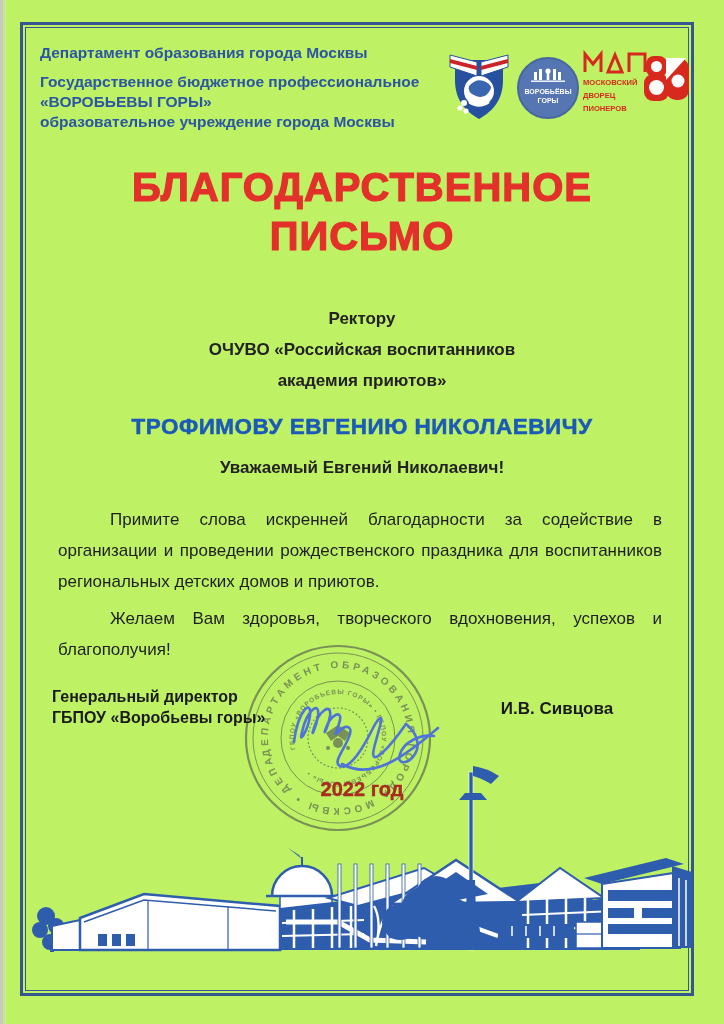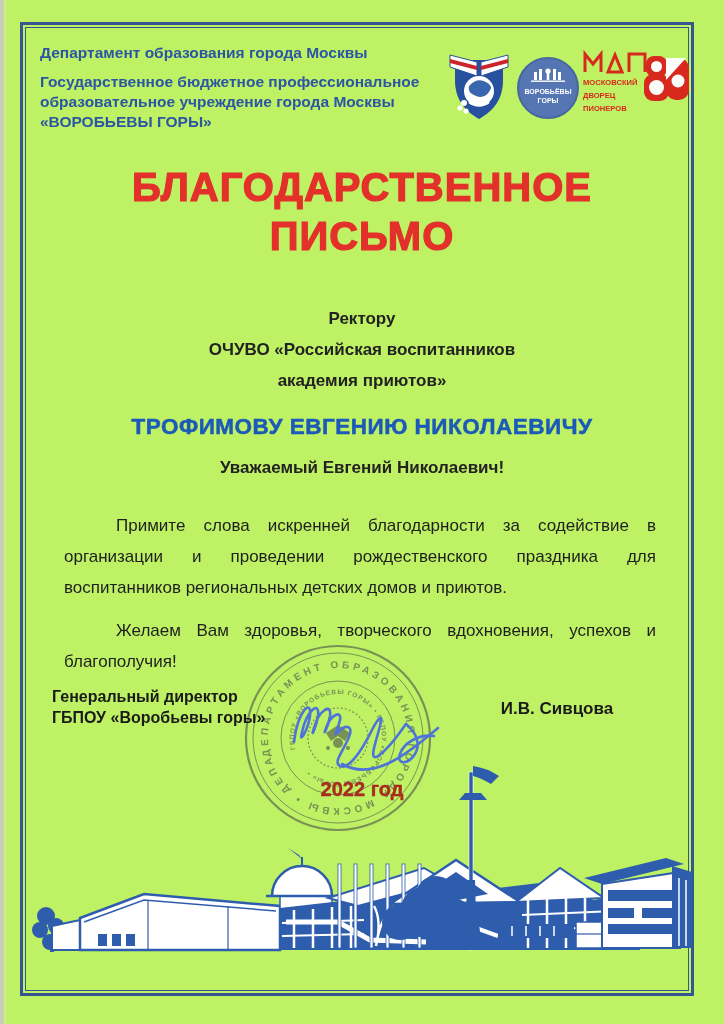--- a/index.html
+++ b/index.html
@@ -20,21 +20,21 @@
   .logo-mdp{left:582px;top:50px;}
 
   .title{left:0;top:163px;width:724px;text-align:center;color:#e3302a;font-weight:bold;
          font-size:40px;line-height:49px;letter-spacing:1px;-webkit-text-stroke:1.2px #e3302a;}
   .addr{left:0;top:303px;width:724px;text-align:center;font-weight:bold;font-size:17px;line-height:31px;color:#222;}
   .rec-name{left:0;top:414px;width:724px;text-align:center;color:#1b5ab8;font-weight:bold;
             font-size:22.5px;letter-spacing:.5px;-webkit-text-stroke:.5px #1b5ab8;}
   .salut{left:0;top:458px;width:724px;text-align:center;font-weight:bold;font-size:17px;color:#222;}
 
   .body-text{left:52px;top:498px;width:616px;font-size:17px;line-height:31px;text-align:justify;color:#1f1f1f;}
-  .body-text p{margin:12px;text-indent:52px;}
+  .body-text p{margin:6px;text-indent:52px;}
 
   .sig-left{left:52px;top:686px;width:260px;font-weight:bold;font-size:16px;line-height:21px;color:#1a1a1a;}
   .sig-right{left:482px;top:699px;width:150px;text-align:center;font-weight:bold;font-size:17px;color:#1a1a1a;}
   .year{left:0;top:778px;width:724px;text-align:center;color:#a82c20;font-weight:bold;font-size:20px;
         -webkit-text-stroke:.4px #a82c20;}
 
   .stamp{left:243px;top:643px;opacity:.82;mix-blend-mode:multiply;}
   .stamp text{fill:#8d82cd;font-family:"Liberation Sans",sans-serif;font-weight:bold;}
   .sign{left:288px;top:668px;}
   .building{left:28px;top:760px;}
@@ -45,22 +45,22 @@
 <div class="page">
   <div class="scan-left"></div>
   <div class="scan-left2"></div>
   <div class="frame">
     <div class="frame-inner"></div>
   </div>
 
   <div class="abs hdr">
     <div class="dept">Департамент образования города Москвы</div>
     <div>Государственное бюджетное профессиональное</div>
+    <div>«ВОРОБЬЕВЫ ГОРЫ»</div>
     <div>образовательное учреждение города Москвы</div>
-    <div>«ВОРОБЬЕВЫ ГОРЫ»</div>
   </div>
 
   <div class="abs logo-row logo-shield">
     <svg width="64" height="72" viewBox="0 0 64 72">
       <path d="M8,10 L8,30 C8,50 18,61 32,69 C46,61 56,50 56,30 L56,10 Z" fill="#27509f"></path>
       <polygon points="3,5 30,12 30,26 3,17" fill="#ffffff" stroke="#27509f" stroke-width="1"></polygon>
       <polygon points="3,9 30,16 30,20 3,13" fill="#cc2229"></polygon>
       <polygon points="61,5 34,12 34,26 61,17" fill="#ffffff" stroke="#27509f" stroke-width="1"></polygon>
       <polygon points="61,9 34,16 34,20 61,13" fill="#cc2229"></polygon>
       <rect x="30" y="10" width="4" height="16" fill="#27509f"></rect>

